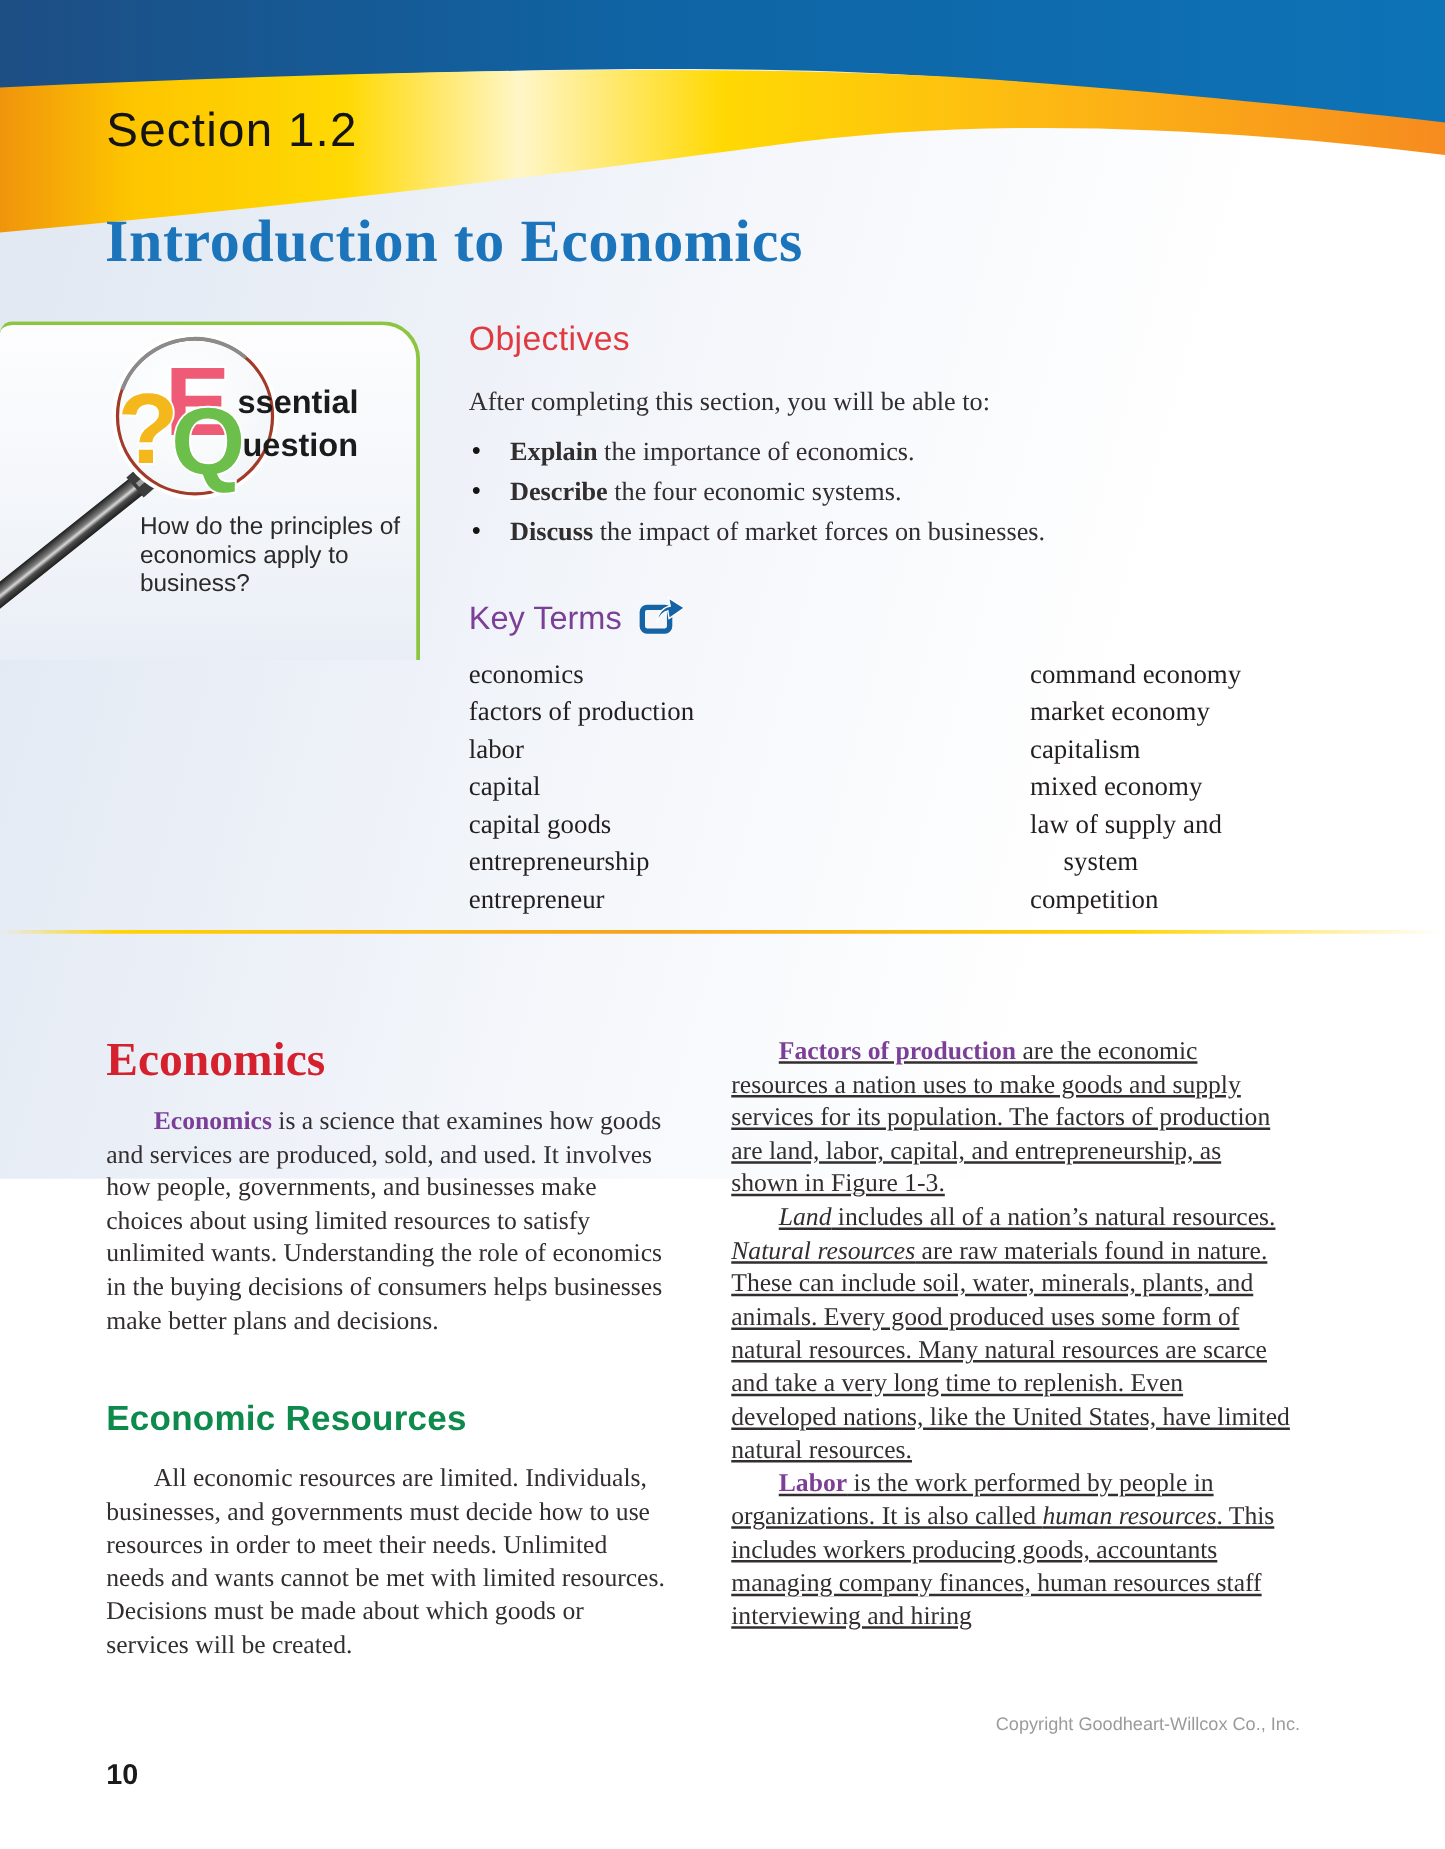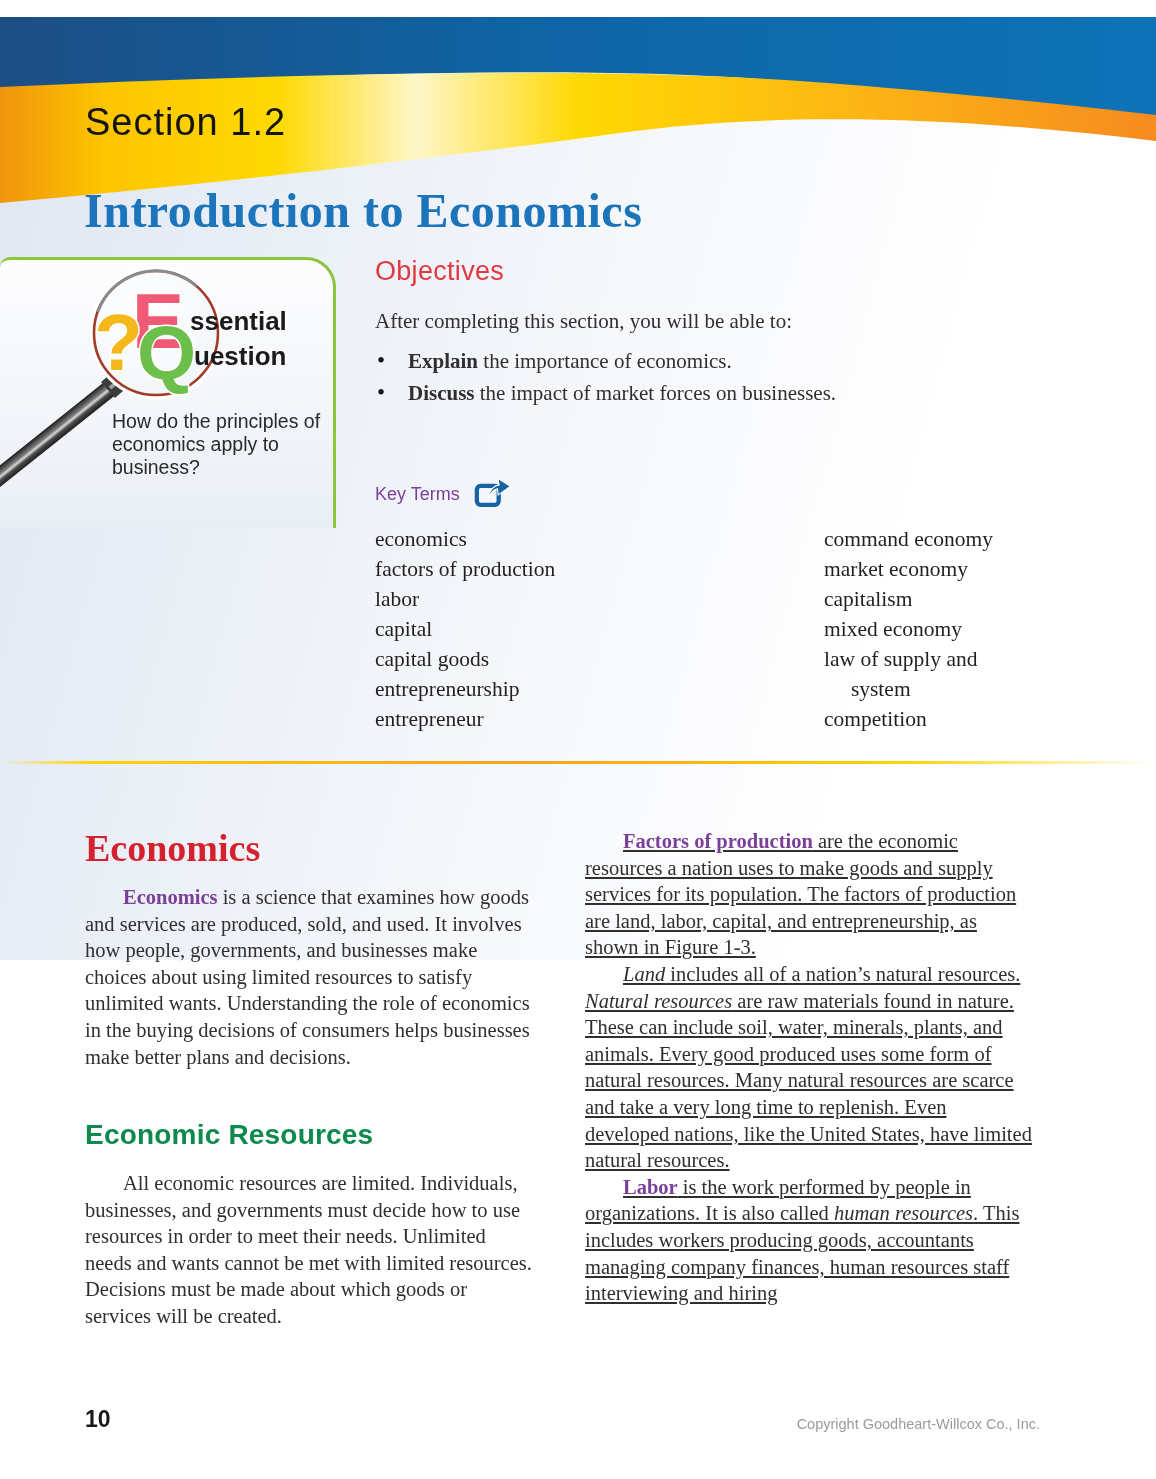--- a/index.html
+++ b/index.html
@@ -1,19 +1,19 @@
 <!DOCTYPE html>
 <html><head>
 <meta charset="utf-8">
 <style>
   html,body{margin:0;padding:0;background:#ffffff;}
   .page{position:relative;width:1156px;height:1479px;background:#ffffff;overflow:hidden;
         font-family:"Liberation Serif","DejaVu Serif",serif;color:#322e2f;}
   
-  .header-panel{position:absolute;left:0;top:17px;width:1156px;height:943px;
+  .header-panel{position:absolute;left:0;top:0;width:1156px;height:943px;
     background:linear-gradient(105deg,#dfe7f2 0%,#e9eef6 22%,#f5f7fb 48%,#ffffff 75%);}
   .header-swoosh{position:absolute;left:0;top:0;width:1156px;height:262px;display:block;}
   .section-label{position:absolute;left:85px;top:84px;font-family:"Liberation Sans","DejaVu Sans",sans-serif;
     font-size:38px;font-weight:500;color:#141414;letter-spacing:1px;}
   .page-title{position:absolute;left:84px;top:166px;font-size:48px;font-weight:600;color:#1c75bb;letter-spacing:0.5px;}
   .gold-divider{position:absolute;left:0;top:744px;width:1156px;height:3px;
     background:linear-gradient(90deg,rgba(255,213,0,0) 0%,#ffd405 8%,#f6a21d 45%,#ffd405 78%,rgba(255,213,0,0) 100%);}
   
   .eq-panel{position:absolute;left:0;top:257px;width:333px;height:268px;
     border-top:3px solid #8cc540;border-right:3px solid #8cc540;border-radius:10px 30px 0 0;
@@ -23,41 +23,41 @@
     font-family:"Liberation Sans","DejaVu Sans",sans-serif;font-size:19.5px;line-height:23px;color:#2b2a2a;}
   
   .obj-heading{position:absolute;left:375px;top:256px;font-family:"Liberation Sans","DejaVu Sans",sans-serif;
     font-size:27px;color:#e0393f;letter-spacing:0.3px;}
   .obj-intro{position:absolute;left:375px;top:309px;font-size:21px;color:#322e2f;}
   .obj-list{position:absolute;left:375px;top:349px;width:560px;margin:0;padding:0;list-style:none;}
   .obj-list li{position:relative;padding-left:33px;font-size:21px;line-height:25px;margin-bottom:7px;}
   .obj-list li::before{content:"\2022";position:absolute;left:2px;top:-1px;font-size:23px;color:#141414;}
   
   .kt-heading{position:absolute;left:375px;top:478px;font-family:"Liberation Sans","DejaVu Sans",sans-serif;
-    font-size:18px;color:#7b3f98;display:flex;align-items:center;gap:14px;}
+    font-size:26px;color:#7b3f98;display:flex;align-items:center;gap:14px;}
   .kt-icon{width:38px;height:33px;transform:translateY(-2px);}
   .kt-col{position:absolute;top:524px;font-size:21.5px;line-height:30px;color:#231f20;}
   .kt-col .term-line{white-space:pre;}
   .kt-col1{left:375px;} .kt-col2{left:599px;} .kt-col3{left:824px;}
   
   .h1-economics{position:absolute;left:85px;top:826px;font-size:38px;font-weight:700;color:#d5212e;}
   .h2-resources{position:absolute;left:85px;top:1119px;font-family:"Liberation Sans","DejaVu Sans",sans-serif;
     font-size:28px;font-weight:700;color:#0e8a4d;letter-spacing:0.2px;}
   .para{font-size:20.5px;line-height:26.6px;color:#322e2f;text-indent:38px;margin:0;}
   .lcol-p1{position:absolute;left:85px;top:884px;width:452px;}
   .lcol-p2{position:absolute;left:85px;top:1170px;width:452px;}
   .rcol{position:absolute;left:585px;top:828px;width:450px;}
   .rcol p{margin:0;text-decoration:underline;}
   .seg-term{color:#7b3f98;font-weight:700;}
   .seg-italic{font-style:italic;}
   .seg-bold{font-weight:700;}
   
   .page-number{position:absolute;left:85px;top:1406px;font-family:"Liberation Sans","DejaVu Sans",sans-serif;
     font-size:23px;font-weight:700;color:#1a1a1a;}
-  .copyright{position:absolute;right:116px;top:1416px;font-family:"Liberation Sans","DejaVu Sans",sans-serif;
+  .copyright{position:absolute;right:116px;top:1372px;font-family:"Liberation Sans","DejaVu Sans",sans-serif;
     font-size:14.5px;color:#9b9b9b;}
 </style>
 </head>
 <body>
 
 <div class="page">
 
   <div class="header-panel">
     <svg class="header-swoosh" viewBox="0 0 1156 262" preserveAspectRatio="none">
       <defs>
@@ -115,20 +115,21 @@
       <text x="190" y="70" font-family="Liberation Sans, DejaVu Sans, sans-serif" font-weight="bold" font-size="26" fill="#1b1b1b">ssential</text>
       <text x="194" y="105" font-family="Liberation Sans, DejaVu Sans, sans-serif" font-weight="bold" font-size="26" fill="#1b1b1b">uestion</text>
     </svg>
     <div class="eq-question">How do the principles of economics apply to business?</div>
   </div>
 
   <div class="obj-heading">Objectives</div>
   <div class="obj-intro">After completing this section, you will be able to:</div>
   <ul class="obj-list">
     <li><span><span class="seg-bold">Explain</span><span class="seg-plain"> the importance of economics.</span></span></li>
+    <li><span><span class="seg-bold">Describe</span><span class="seg-plain"> the four economic systems.</span></span></li>
     <li><span><span class="seg-bold">Discuss</span><span class="seg-plain"> the impact of market forces on businesses.</span></span></li>
   </ul>
 
   <div class="kt-heading">
     <span>Key Terms</span>
     <svg class="kt-icon" viewBox="0 0 40 34">
       <rect x="3" y="10" width="23" height="20" rx="4" fill="none" stroke="#1563a5" stroke-width="4.5"></rect>
       <path d="M15 23 C16 13.5 22 9.5 26.5 9 L25 2 38.5 10.5 25.5 19.5 24.5 13 C20.5 13.8 17.5 17.5 15 23 Z" fill="#1563a5" stroke="#ffffff" stroke-width="1.2"></path>
     </svg>
   </div>

